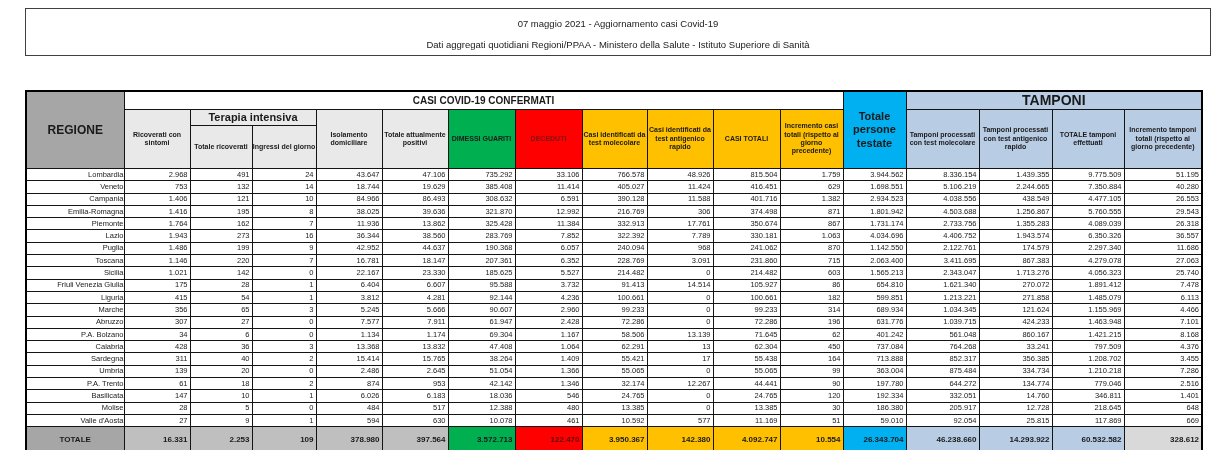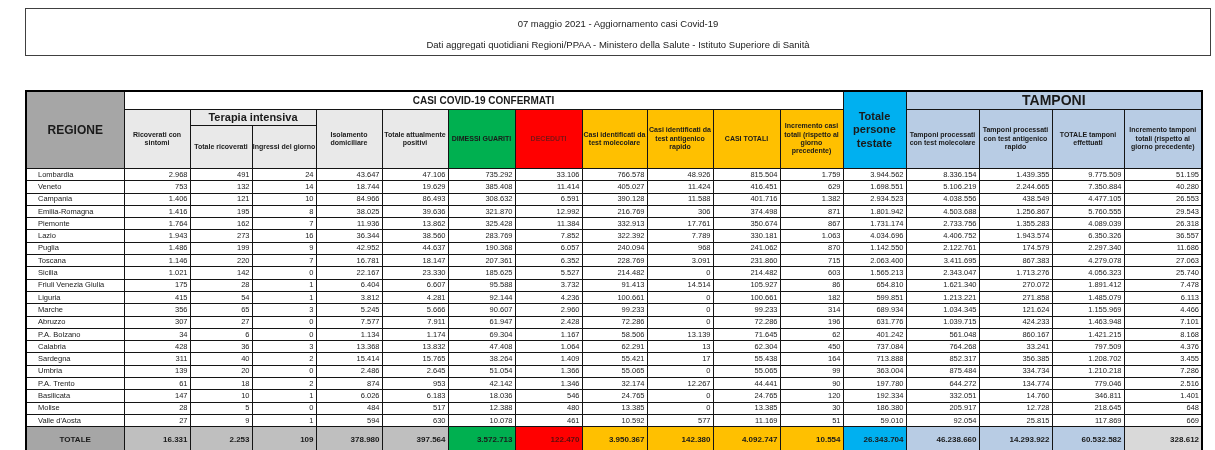--- a/index.html
+++ b/index.html
@@ -27,21 +27,21 @@
   thead th.terapia-h { height:15px; font-size:11px;margin-top:32px; }
   thead tr.r3 th { height:42px; }
   thead th.green { background:#00b050; }
   thead th.red { background:#ff0000; color:#7c1414; }
   thead th.orange { background:#ffc000; }
   thead th.cyan { background:#00b0f0; font-size:11px; }
   thead th.blue { background:#b8cce4; }
   thead th.band-tamponi { background:#b8cce4; font-size:14px; }
 
   tbody td { font-size:7.5px; height:11.3px; line-height:10px; background:#ffffff; }
-  tbody td.region { text-align:left; padding-left:11px; }
+  tbody td.region { text-align:right; padding-left:11px; }
   td.num { text-align:right; padding-right:2px; font-variant-numeric:tabular-nums; }
 
   tfoot td { font-weight:bold; font-size:8px; height:25px; }
   tfoot td.t-region { text-align:center; background:#a6a6a6; }
   tfoot td.t-gray  { background:#bfbfbf; }
   tfoot td.t-green { background:#00b050; }
   tfoot td.t-red   { background:#ff0000; color:#5c0d0d; }
   tfoot td.t-orange{ background:#ffc000; }
   tfoot td.t-cyan  { background:#00b0f0; }
   tfoot td.t-blue  { background:#b8cce4; }

